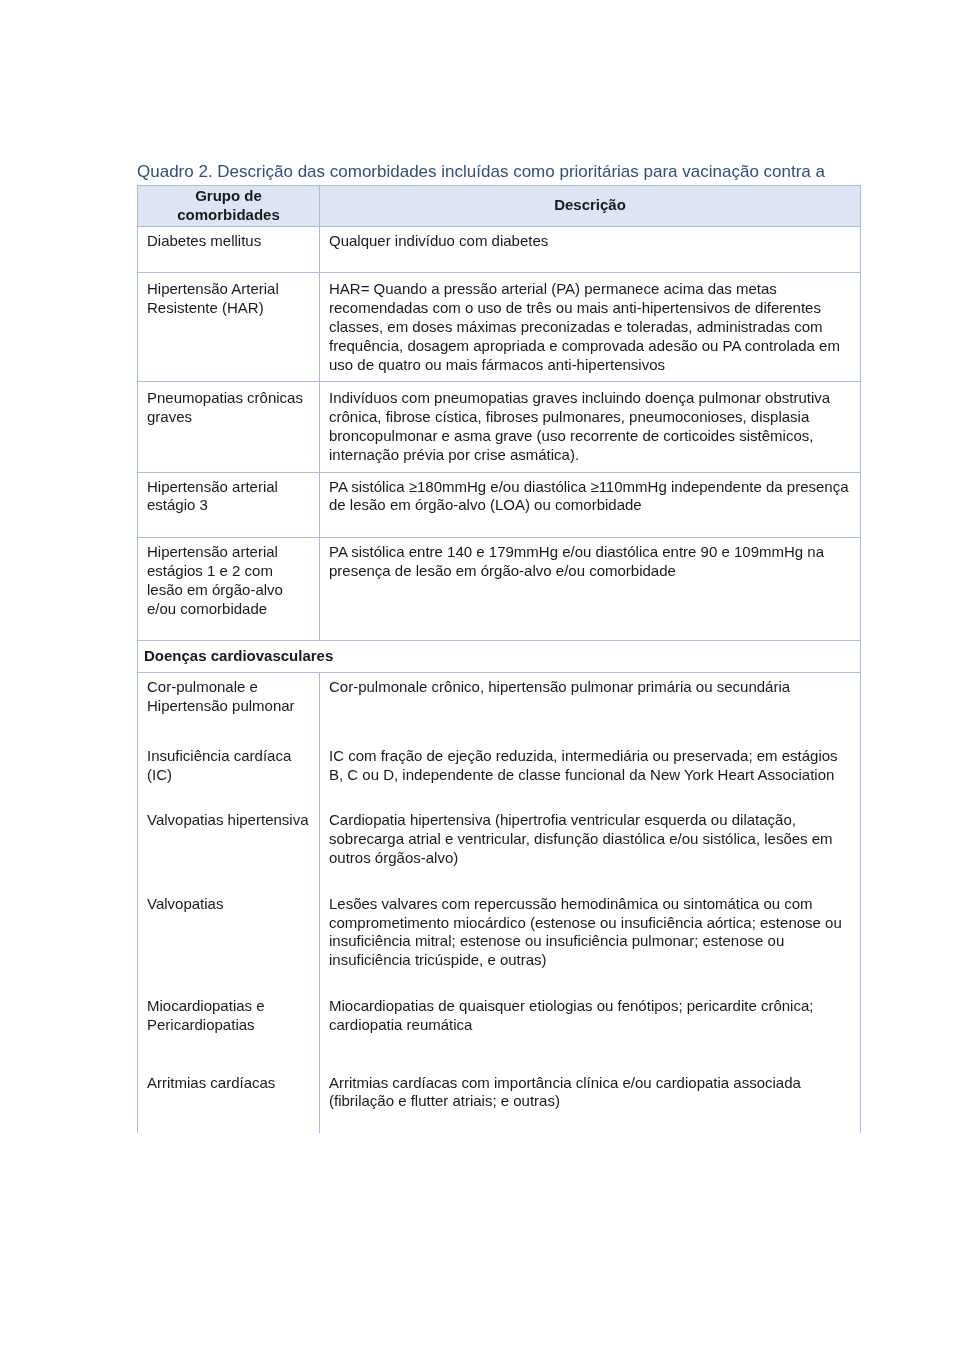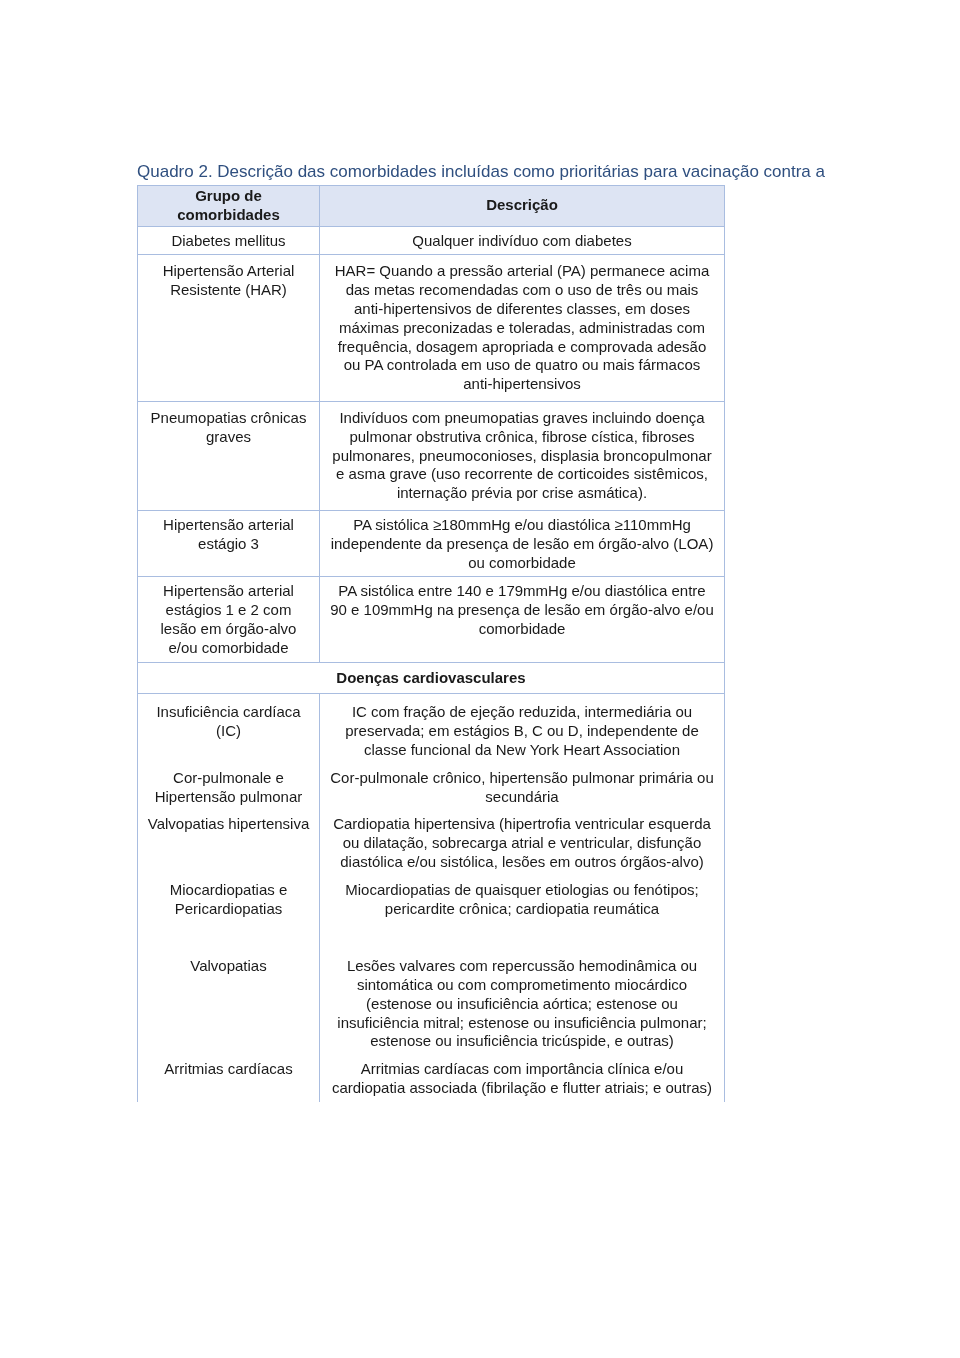--- a/index.html
+++ b/index.html
@@ -1,27 +1,27 @@
 <!DOCTYPE html>
 <html><head>
 <meta charset="utf-8">
 <style>
   html, body { margin:0; padding:0; background:#ffffff; }
   body { width:960px; height:1358px; position:relative; overflow:hidden;
          font-family:"Liberation Sans", sans-serif; color:#1a1a1a; }
   .caption { position:absolute; left:137px; top:108px; width:688px;
              font-size:17px; line-height:40px; color:#2f4f7f;
              text-align:justify; text-align-last:left;margin-top:44px; }
-  .tbl { position:absolute; left:137px; top:185px; width:588px;
+  .tbl { position:absolute; left:137px; top:185px; width:724px;
          border-collapse:collapse; table-layout:fixed; font-size:15px; line-height:18.8px; }
   .tbl col.c1 { width:182px; }
   .tbl th { background:#dde4f3; border:1px solid #a9bde0; font-weight:bold;
             text-align:center; vertical-align:middle; padding:1px 4px; height:35px; }
   .tbl td { border-left:1px solid #a9bde0; border-right:1px solid #a9bde0;
-            vertical-align:top; padding:5px 9px 4px 9px;text-align:center; }
+            vertical-align:top; padding:5px 9px 22px 9px; }
   .tbl tr.b td { border-bottom:1px solid #a9bde0; }
   .tbl tr.nb td { border-bottom:none; }
   .tbl td.sec { font-weight:bold; border-bottom:1px solid #a9bde0; padding:6px; }
 </style>
 </head>
 <body>
 
 <div class="caption">Quadro 2. Descrição das comorbidades incluídas como prioritárias para vacinação contra a covid-19.</div>
 
 <table class="tbl">
@@ -53,37 +53,37 @@
       <td>PA sistólica ≥180mmHg e/ou diastólica ≥110mmHg independente da presença de lesão em órgão-alvo (LOA) ou comorbidade</td>
     </tr>
     <tr class="b">
       <td>Hipertensão arterial estágios 1 e 2 com lesão em órgão-alvo e/ou comorbidade</td>
       <td>PA sistólica entre 140 e 179mmHg e/ou diastólica entre 90 e 109mmHg na presença de lesão em órgão-alvo e/ou comorbidade</td>
     </tr>
     <tr>
       <td colspan="2" class="sec">Doenças cardiovasculares</td>
     </tr>
     <tr class="nb">
+      <td>Cor-pulmonale e Hipertensão pulmonar</td>
+      <td>Cor-pulmonale crônico, hipertensão pulmonar primária ou secundária</td>
+    </tr>
+    <tr class="nb">
       <td style="padding-top:9px">Insuficiência cardíaca (IC)</td>
       <td style="padding-top:9px">IC com fração de ejeção reduzida, intermediária ou preservada; em estágios B, C ou D, independente de classe funcional da New York Heart Association</td>
-    </tr>
-    <tr class="nb">
-      <td>Cor-pulmonale e Hipertensão pulmonar</td>
-      <td>Cor-pulmonale crônico, hipertensão pulmonar primária ou secundária</td>
     </tr>
     <tr class="nb">
       <td>Valvopatias hipertensiva</td>
       <td>Cardiopatia hipertensiva (hipertrofia ventricular esquerda ou dilatação, sobrecarga atrial e ventricular, disfunção diastólica e/ou sistólica, lesões em outros órgãos-alvo)</td>
     </tr>
     <tr class="nb">
+      <td>Valvopatias</td>
+      <td>Lesões valvares com repercussão hemodinâmica ou sintomática ou com comprometimento miocárdico (estenose ou insuficiência aórtica; estenose ou insuficiência mitral; estenose ou insuficiência pulmonar; estenose ou insuficiência tricúspide, e outras)</td>
+    </tr>
+    <tr class="nb">
       <td style="padding-bottom:34px">Miocardiopatias e Pericardiopatias</td>
       <td style="padding-bottom:34px">Miocardiopatias de quaisquer etiologias ou fenótipos; pericardite crônica; cardiopatia reumática</td>
-    </tr>
-    <tr class="nb">
-      <td>Valvopatias</td>
-      <td>Lesões valvares com repercussão hemodinâmica ou sintomática ou com comprometimento miocárdico (estenose ou insuficiência aórtica; estenose ou insuficiência mitral; estenose ou insuficiência pulmonar; estenose ou insuficiência tricúspide, e outras)</td>
     </tr>
     <tr class="nb">
       <td>Arritmias cardíacas</td>
       <td>Arritmias cardíacas com importância clínica e/ou cardiopatia associada (fibrilação e flutter atriais; e outras)</td>
     </tr>
   </tbody>
 </table>
 
 </body></html>

